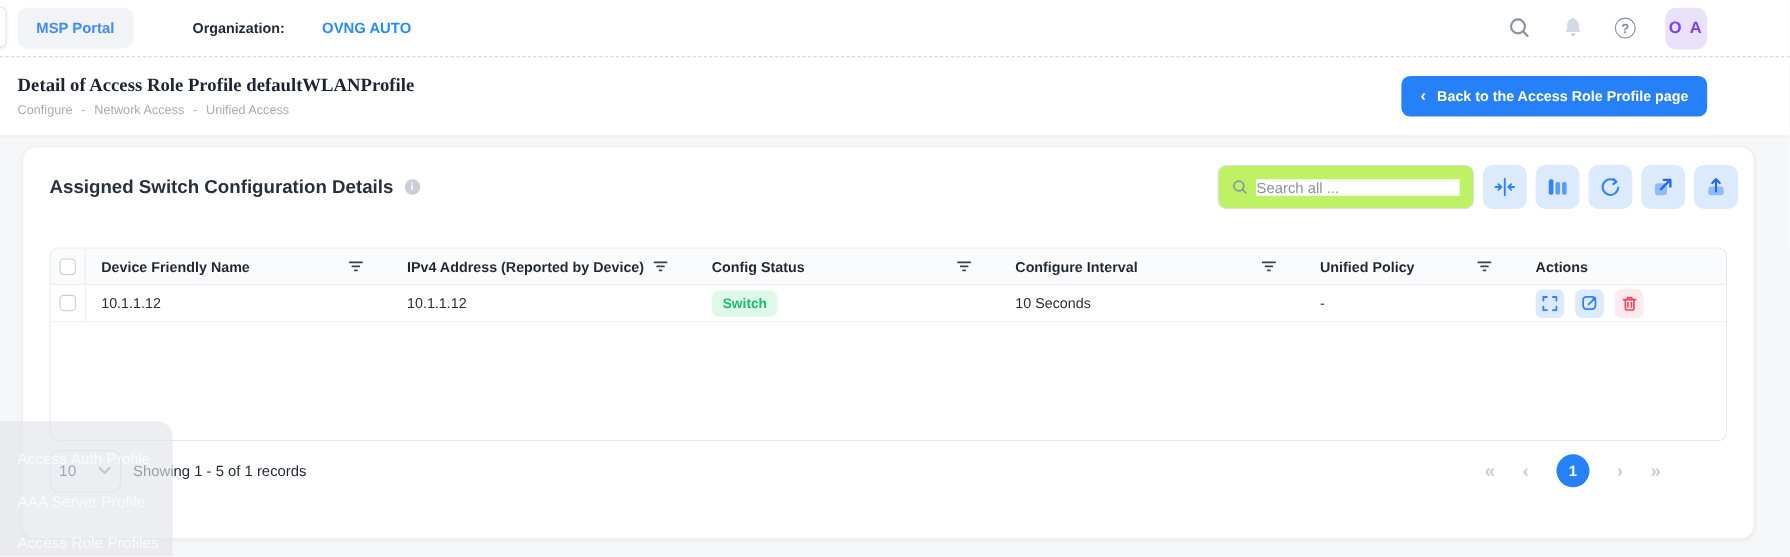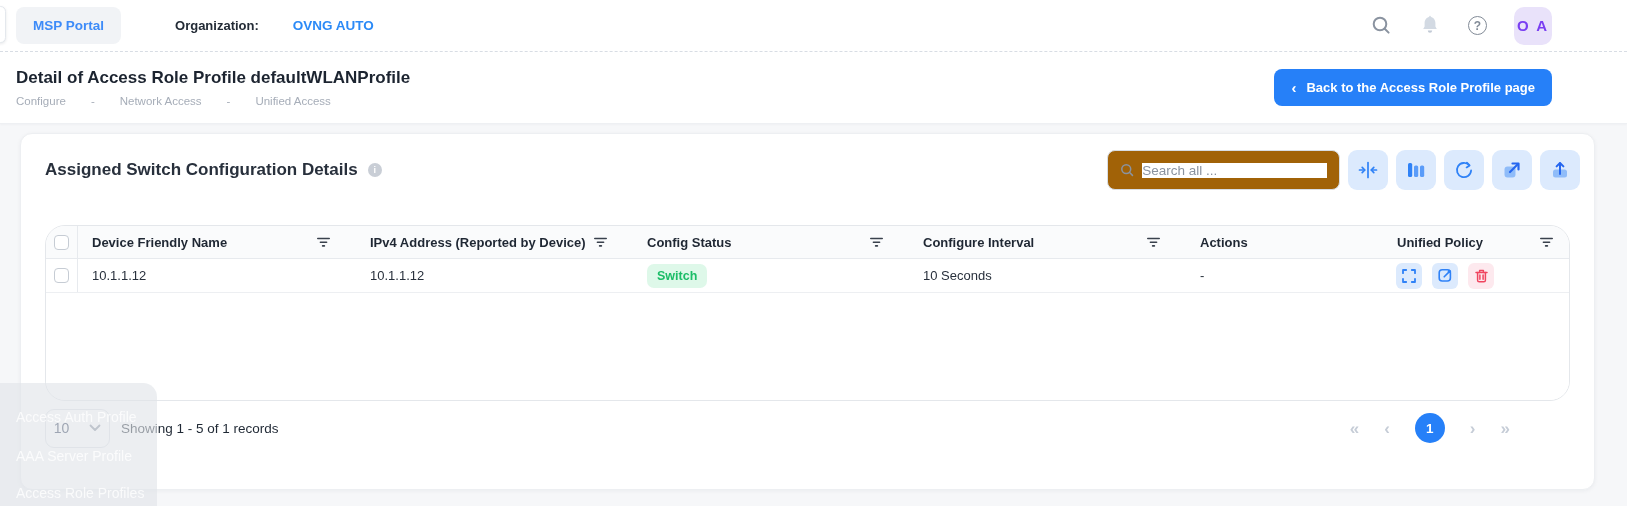--- a/index.html
+++ b/index.html
@@ -47,22 +47,22 @@
 
   
   .page-header {
     height:72px; background:#fff;
     display:flex; align-items:center; justify-content:space-between;
     padding: 0 75px 0 16px;
     border-bottom:1px solid #eef0f3;
     box-shadow: 0 1px 2px rgba(20,30,50,.03);
     position:relative; z-index:1;
   }
-  .page-title { font-size:17px; font-weight:bold; color:#1c2430; }
-  .breadcrumb { margin-top:7px; font-size:11.5px; color:#a6adb8; display:flex; gap:25px; }
+  .page-title { font-size:17px; font-weight:bold; color:#1c2430;font-family:Liberation Serif, serif; }
+  .breadcrumb { margin-top:7px; font-size:11.5px; color:#a6adb8; display:flex; gap:8px; }
   .back-btn {
     background:#2680f8; color:#fff; border:none; border-radius:8px;
     height:37px; padding:0 17px; font-weight:bold; font-size:13px;
     display:flex; align-items:center; gap:10px; cursor:pointer;
     font-family:inherit;
   }
   .back-chevron { font-size:15px; font-weight:bold; margin-top:-1px; }
 
   
   .card {
@@ -73,37 +73,37 @@
   .card-header { display:flex; align-items:center; padding:16px 14px 0 24px; }
   .panel-title { font-size:17px; font-weight:bold; color:#28303c; }
   .info-icon {
     width:14px; height:14px; border-radius:50%; background:#c9ced6; color:#fff;
     font-size:9px; font-weight:bold; margin-left:10px;
     display:inline-flex; align-items:center; justify-content:center;
   }
   .search-box {
     margin-left:auto; width:233px; height:40px;
     border:1px solid #d8dde3; border-radius:8px;
-    display:flex; align-items:center; padding:0 12px; gap:8px; background:#a16207;
+    display:flex; align-items:center; padding:0 12px; gap:8px; background:#bef264;
   }
   .search-box input {
     border:none; outline:none; width:100%; font-size:13.5px;
     font-family:inherit; color:#333;
   }
   .search-box input::placeholder { color:#8a93a0; }
   .tool-btns { display:flex; gap:8px; margin-left:8px; }
   .tool-btn {
     width:40px; height:40px; border-radius:9px; background:#dceafd; border:none;
     display:flex; align-items:center; justify-content:center; cursor:pointer;
   }
 
   
   .table-wrap {
     margin:35px 24px 0; height:176px;
-    border:1px solid #e4e7eb; border-radius:20px;
+    border:1px solid #e4e7eb; border-radius:8px;
     overflow:hidden; display:flex; flex-direction:column; background:#fff;
   }
   .thead {
     display:flex; align-items:stretch; background:#fafbfc;
     border-bottom:1px solid #e7eaee; height:33px; flex:0 0 33px;
     font-size:13px; font-weight:bold; color:#1f2733;
   }
   .trow {
     display:flex; align-items:stretch; background:#fff;
     border-bottom:1px solid #edeff2; height:34px; flex:0 0 34px;
@@ -316,34 +316,34 @@
         <button class="filter-btn">
           <svg width="13" height="11" viewBox="0 0 13 11">
               <g stroke="#39414d" stroke-width="1.6" stroke-linecap="round">
                 <line x1="0.8" y1="1.5" x2="12.2" y2="1.5"></line>
                 <line x1="3.4" y1="5.2" x2="9.6" y2="5.2"></line>
                 <line x1="5.6" y1="8.9" x2="7.4" y2="8.9"></line>
               </g>
             </svg>
         </button>
       </div>
-      <div class="cell hcell c6">
-        <span>Actions</span>
-      </div>
       <div class="cell hcell c5">
         <span>Unified Policy</span>
         <button class="filter-btn">
           <svg width="13" height="11" viewBox="0 0 13 11">
               <g stroke="#39414d" stroke-width="1.6" stroke-linecap="round">
                 <line x1="0.8" y1="1.5" x2="12.2" y2="1.5"></line>
                 <line x1="3.4" y1="5.2" x2="9.6" y2="5.2"></line>
                 <line x1="5.6" y1="8.9" x2="7.4" y2="8.9"></line>
               </g>
             </svg>
         </button>
+      </div>
+      <div class="cell hcell c6">
+        <span>Actions</span>
       </div>
     </div>
 
     <div class="trow">
       <div class="col-check">
         <span class="checkbox"></span>
       </div>
       <div class="cell c1">10.1.1.12</div>
       <div class="cell c2">10.1.1.12</div>
       <div class="cell c3">

